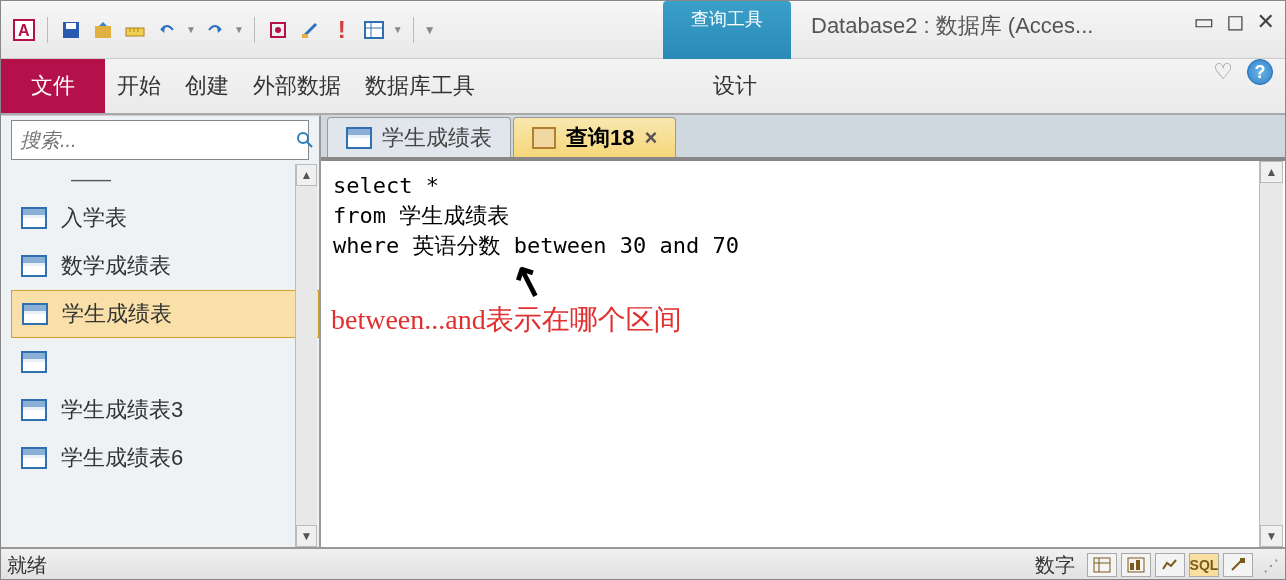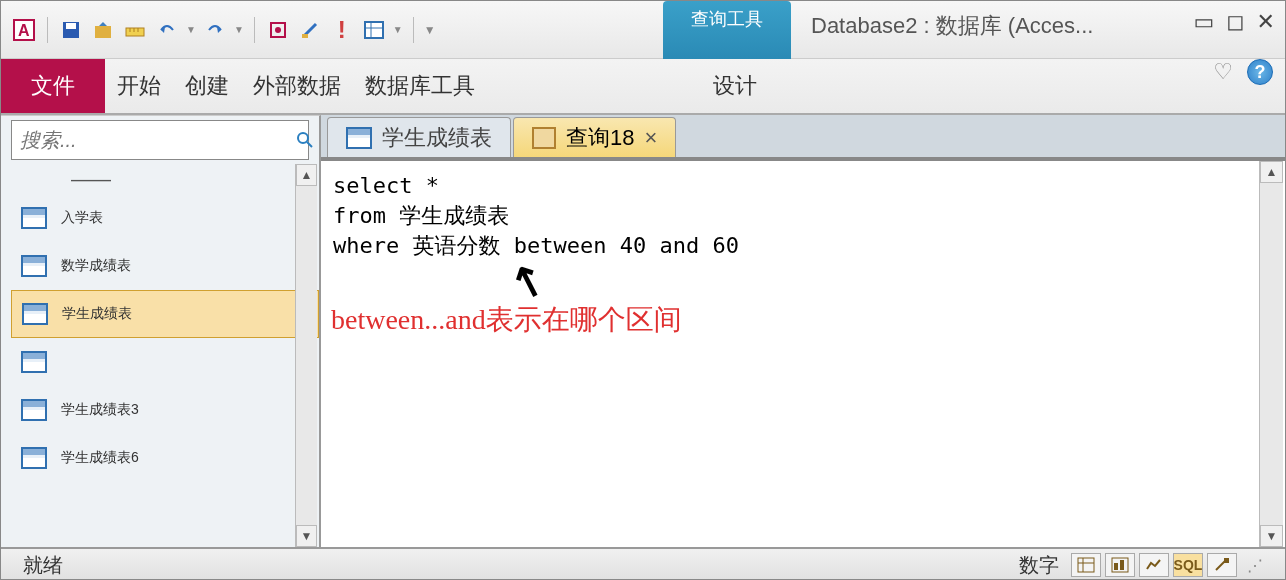--- a/index.html
+++ b/index.html
@@ -121,21 +121,21 @@
       color: #2a7fc0; font-size: 20px;
     }
     .nav-list {
       flex: 1; overflow: hidden;
       position: relative;
       padding-left: 10px;
     }
     .nav-item {
       height: 48px;
       display: flex; align-items: center;
-      font-size: 14px;
+      font-size: 22px;
       color: #333;
       padding-left: 10px;
       cursor: pointer;
     }
     .nav-item.selected { background: #f9e0a8; border: 1px solid #d0a030; }
     .table-icon {
       width: 26px; height: 22px;
       border: 2px solid #3070b0;
       background: linear-gradient(#e8f0f8 50%, #fff 50%);
       margin-right: 14px;
@@ -185,21 +185,21 @@
       border: 1px solid #999;
       border-bottom: none;
       border-top-left-radius: 4px; border-top-right-radius: 4px;
       background: #e0e6ec;
       color: #444;
       margin-right: 2px;
       cursor: pointer;
     }
     .doc-tab.active {
       background: linear-gradient(#f9e7b0, #f5d77a);
-      color: #000; font-weight: normal;
+      color: #000; font-weight: bold;
     }
     .doc-tab .close { margin-left: 10px; color: #555; }
     .query-icon {
       width: 24px; height: 22px;
       border: 2px solid #b08030;
       background: #f0d8a0;
       margin-right: 10px;
     }
     .sql-area {
       flex: 1; position: relative;
@@ -242,21 +242,21 @@
       display: flex; align-items: center; justify-content: center;
       font-size: 12px; color: #555;
     }
     .content-scroll .track { flex: 1; }
     
     .statusbar {
       height: 34px;
       background: linear-gradient(#f0f0f0, #e0e0e0);
       border-top: 2px solid #999;
       display: flex; align-items: center;
-      padding: 0 22px;
+      padding: 0 6px;
       font-size: 20px;
       color: #333;
     }
     .statusbar .spacer { flex: 1; }
     .view-btns { display: flex; gap: 4px; align-items: center; }
     .view-btn {
       width: 30px; height: 24px;
       border: 1px solid #aaa;
       background: #f4f4f4;
       display: flex; align-items: center; justify-content: center;
@@ -415,21 +415,21 @@
       </div>
       <div class="doc-tab active">
         <span class="query-icon"></span>
         <span>查询18</span>
         <span class="close">×</span>
       </div>
     </div>
     <div class="sql-area">
       <div class="sql-text">select *
 from 学生成绩表
-where 英语分数 between 40 and 60</div>
+where 英语分数 between 30 and 70</div>
       <div class="arrow-anno">↖</div>
       <div class="annotation">between...and表示在哪个区间</div>
       <div class="content-scroll">
         <div class="sbtn">▲</div>
         <div class="track"></div>
         <div class="sbtn">▼</div>
       </div>
     </div>
   </div>
 </div>

